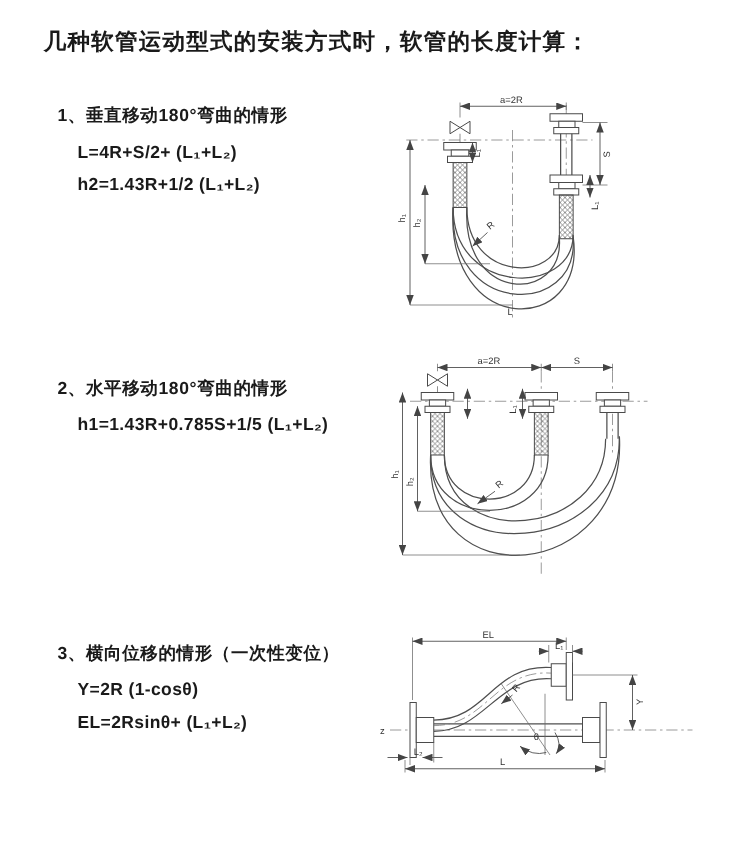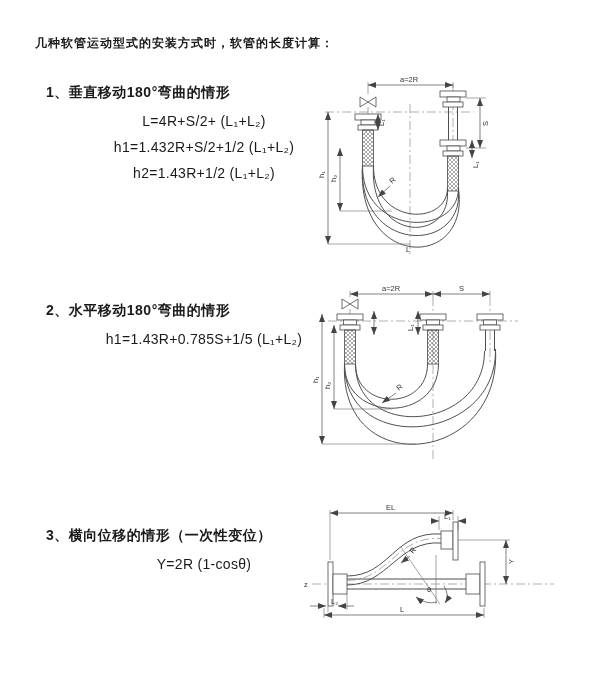--- a/index.html
+++ b/index.html
@@ -1,30 +1,30 @@
 <!DOCTYPE html>
 <html><head>
 <meta charset="utf-8">
 <style>
   html,body{margin:0;padding:0;}
   body{
     width:600px;height:675px;background:#ffffff;position:relative;overflow:hidden;
     font-family:"Liberation Sans","DejaVu Sans",sans-serif;color:#1a1a1a;
   }
   .page-title{
-    position:absolute;left:35px;top:35px;font-size:12px;font-weight:700;
+    position:absolute;left:35px;top:21px;font-size:18px;font-weight:700;
     letter-spacing:1px;white-space:nowrap;
   }
   .section{position:absolute;width:300px;}
   .sec1{left:46px;top:84px;}
   .sec2{left:46px;top:302px;}
-  .sec3{left:46px;top:514px;margin-top:13px;}
+  .sec3{left:46px;top:514px;}
   .sec-heading{font-size:14px;font-weight:700;letter-spacing:0.5px;margin-bottom:6px;white-space:nowrap;}
-  .formula{font-size:14px;font-weight:400;letter-spacing:0.3px;line-height:26px;
-    padding-left:16px;white-space:nowrap;text-align:center;}
+  .formula{font-size:14px;font-weight:700;letter-spacing:0.3px;line-height:26px;
+    padding-left:16px;white-space:nowrap;}
   .diagram{position:absolute;}
   .d1{left:312px;top:66px;}
   .d2{left:306px;top:281px;}
   .d3{left:298px;top:500px;}
   svg{display:block;}
   .dim{stroke:#4a4a4a;stroke-width:0.7;fill:none;}
   .ext{stroke:#6a6a6a;stroke-width:0.6;fill:none;}
   .cl{stroke:#7a7a7a;stroke-width:0.6;fill:none;stroke-dasharray:9 3 2 3;}
   .hose{stroke:#4f4f4f;stroke-width:1;fill:none;}
   .fit{stroke:#4a4a4a;stroke-width:0.8;fill:#ffffff;}
@@ -32,21 +32,20 @@
   .lbl{font-family:"Liberation Sans","DejaVu Sans",sans-serif;font-size:7.5px;fill:#333;}
 </style>
 </head>
 <body>
 
 <div class="page-title">几种软管运动型式的安装方式时，软管的长度计算：</div>
 
 <div class="section sec1">
   <div class="sec-heading">1、垂直移动180°弯曲的情形</div>
   <div class="formula">L=4R+S/2+ (L₁+L₂)</div>
-  <div class="formula">h1=1.432R+S/2+1/2 (L₁+L₂)</div>
   <div class="formula">h2=1.43R+1/2 (L₁+L₂)</div>
 </div>
 
 <div class="diagram d1">
 <svg width="228" height="192" viewBox="0 0 228 192">
   <defs>
     <pattern id="hatchA" width="4" height="4" patternUnits="userSpaceOnUse">
       <path d="M0,0 L4,4 M4,0 L0,4" stroke="#555" stroke-width="0.5"></path>
     </pattern>
     <marker id="arwA" markerWidth="9" markerHeight="6" refX="8" refY="3" orient="auto-start-reverse" markerUnits="userSpaceOnUse">
@@ -220,20 +219,21 @@
   <g>
     <line class="dim" x1="90" y1="112" x2="76" y2="122" marker-end="url(#arwB)"></line>
     <text class="lbl" transform="rotate(-40 93 110)" x="93" y="110">R</text>
   </g>
 </svg>
 </div>
 
 <div class="section sec3">
   <div class="sec-heading">3、横向位移的情形（一次性变位）</div>
   <div class="formula">Y=2R (1-cosθ)</div>
+  <div class="formula">EL=2Rsinθ+ (L₁+L₂)</div>
 </div>
 
 <div class="diagram d3">
 <svg width="264" height="152" viewBox="0 0 264 152">
   <defs>
     <marker id="arwC" markerWidth="9" markerHeight="6" refX="8" refY="3" orient="auto-start-reverse" markerUnits="userSpaceOnUse">
       <path d="M0,0 L8,3 L0,6 Z" fill="#444"></path>
     </marker>
   </defs>
 

